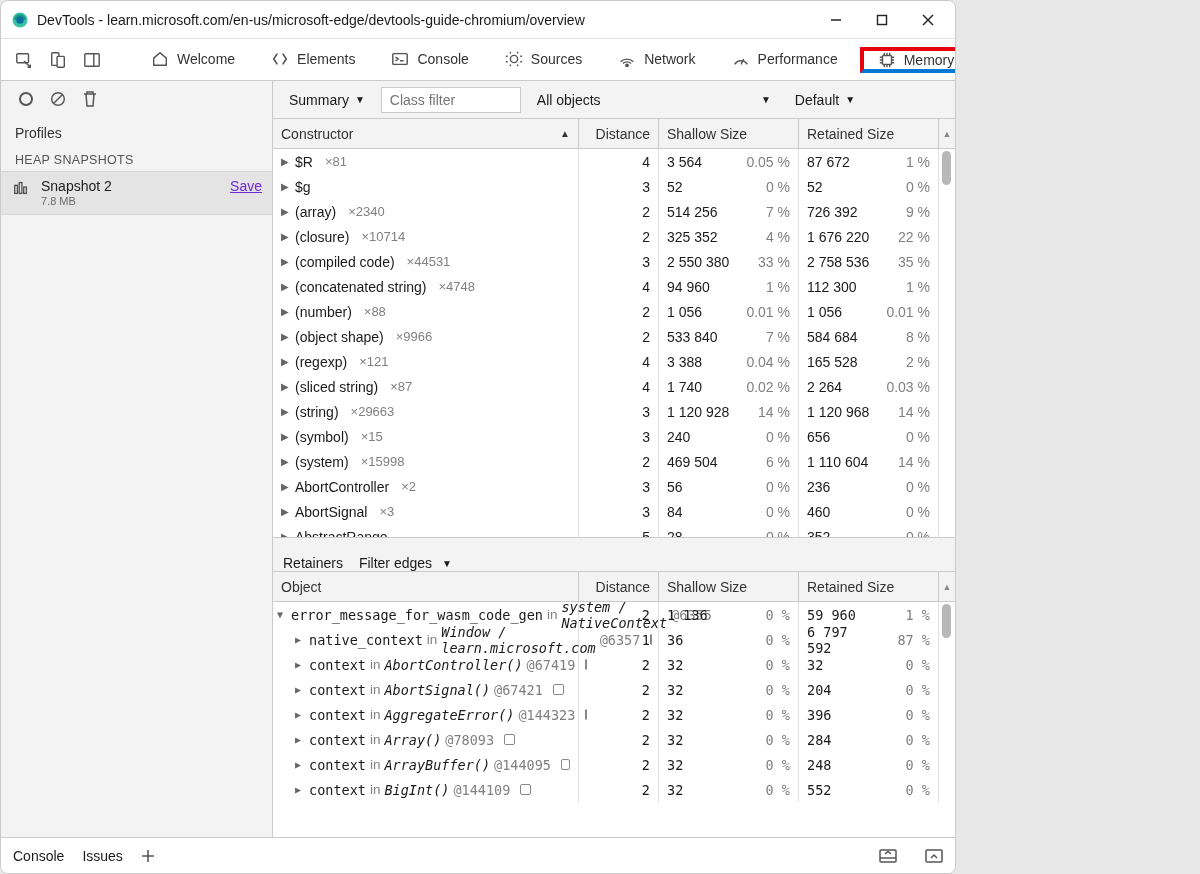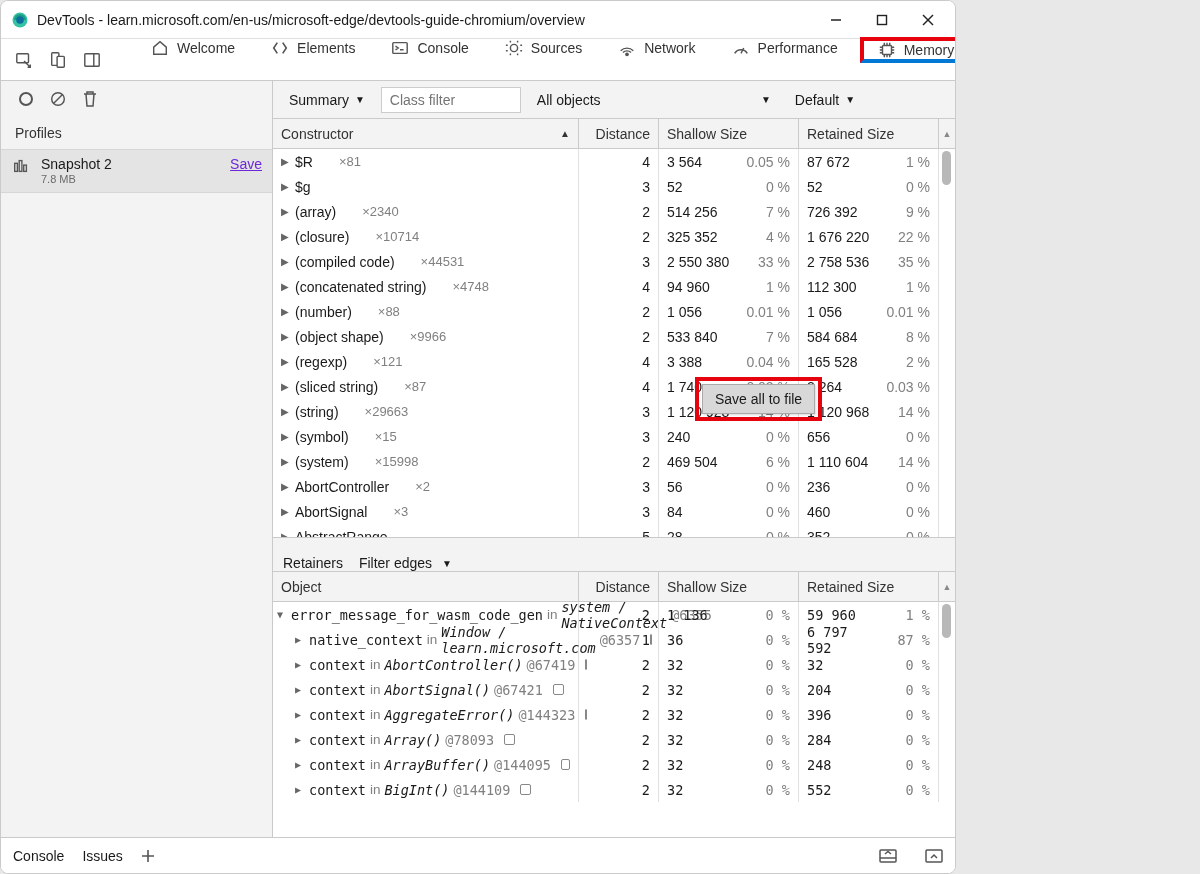--- a/index.html
+++ b/index.html
@@ -17,21 +17,21 @@
   }
   *{box-sizing:border-box}
   html,body{margin:0;padding:0;height:100%;font-family:"Segoe UI",Arial,sans-serif;font-size:13px;color:var(--text);background:#e8e8e8}
   .window{width:956px;height:874px;background:var(--bg);border:1px solid var(--border);border-radius:8px;overflow:hidden;display:flex;flex-direction:column}
   
   .titlebar{height:38px;display:flex;align-items:center;padding:0 4px 0 10px;background:#fff;border-bottom:1px solid var(--light-border)}
   .titlebar .favicon{width:18px;height:18px;margin-right:8px;display:flex;align-items:center;justify-content:center}
   .titlebar .title{flex:1;font-size:14px}
   .winbtn{width:46px;height:38px;display:flex;align-items:center;justify-content:center;color:#222}
   
-  .toolbar{height:42px;display:flex;align-items:flex-start;border-bottom:1px solid var(--border);background:#fff;gap:8px;padding-left:6px;padding-right:6px}
+  .toolbar{height:42px;display:flex;align-items:center;border-bottom:1px solid var(--border);background:#fff;gap:8px;padding-left:6px;padding-right:6px}
   .tb-group{display:flex;align-items:center}
   .tb-icon{width:34px;height:42px;display:flex;align-items:center;justify-content:center;color:#555}
   .tb-sep{width:1px;height:24px;background:var(--light-border);margin:0 6px;align-self:center}
   .tab{display:flex;align-items:center;gap:8px;padding:0 14px;font-size:14px;color:#333;border-bottom:2px solid transparent;cursor:pointer;white-space:nowrap}
   .tab.active{border-bottom-color:var(--accent)}
   .tab svg,.tab .ico{width:18px;height:18px;color:#555;flex-shrink:0}
   .tb-spacer{flex:1}
   .memory-hl{border:4px solid var(--highlight);margin:-2px 0}
   
   .body{flex:1;display:flex;min-height:0}
@@ -64,21 +64,21 @@
   .col-ret{width:140px}
   .col-sb{width:16px}
   .sort-ind{margin-left:6px;font-size:10px}
   .tbody{flex:1;overflow:hidden;position:relative;font-size:14px}
   .row{display:flex;height:25px;align-items:center;border-bottom:0px solid transparent}
   .cell{padding:0 8px;display:flex;align-items:center;border-right:1px solid var(--light-border);height:100%}
   .cell:last-child{border-right:none}
   .cell.col-cons{gap:4px}
   .expander{width:10px;color:#666;font-size:10px;flex-shrink:0}
   .cons-name{white-space:nowrap}
-  .cons-count{color:var(--grey-text);margin-left:22px;font-size:13px}
+  .cons-count{color:var(--grey-text);margin-left:8px;font-size:13px}
   .num{flex:1;text-align:left;font-variant-numeric:tabular-nums}
   .pct{width:50px;text-align:right;color:var(--grey-text);margin-left:4px;font-variant-numeric:tabular-nums}
   .cell.col-dist{justify-content:flex-end}
   
   .ctx-hl{position:absolute;border:4px solid var(--highlight);padding:3px;background:transparent}
   .ctx-menu{background:#d8d8d8;border:1px solid #aaa;padding:6px 12px;font-size:14px;white-space:nowrap;box-shadow:1px 1px 2px rgba(0,0,0,.15)}
   
   .retainers{border-top:1px solid var(--border);display:flex;flex-direction:column;height:300px}
   .ret-bar{height:34px;background:var(--panel-bg);display:flex;align-items:flex-end;gap:16px;padding:0 10px;font-size:14px;border-bottom:1px solid var(--border)}
   .ret-body{flex:1;overflow:hidden;font-family:Consolas,Menlo,monospace;font-size:13.5px}
@@ -239,20 +239,21 @@
               <line x1="5" y1="15" x2="15" y2="5"></line>
             </svg>
           </div>
         <div class="act">
             <svg width="16" height="18" viewBox="0 0 16 18" fill="none" stroke="#555" stroke-width="1.5">
               <path d="M2 4 H14 M5 4 V2 H11 V4 M4 4 L5 16 H11 L12 4"></path>
             </svg>
           </div>
       </div>
       <div class="side-hdr">Profiles</div>
+      <div class="side-sub">HEAP SNAPSHOTS</div>
       <div class="snap-item">
         <div class="snap-icon">
             <svg width="18" height="18" viewBox="0 0 20 20" fill="none" stroke="#555" stroke-width="1.5">
               <rect x="3" y="7" width="3" height="9"></rect>
               <rect x="8" y="4" width="3" height="12"></rect>
               <rect x="13" y="9" width="3" height="7"></rect>
             </svg>
           </div>
         <div class="snap-body">
           <div class="snap-title">Snapshot 2</div>
@@ -563,23 +564,20 @@
                 <span class="num">28</span>
                 <span class="pct">0 %</span>
               </div>
               <div class="cell col-ret">
                 <span class="num">352</span>
                 <span class="pct">0 %</span>
               </div>
               <div class="cell col-sb"></div>
             </div>
 
-        <div class="ctx-hl" style="left:422px;top:228px;">
-            <div class="ctx-menu">Save all to file</div>
-          </div>
             <div class="sb-track" style="position:absolute;right:0;top:0;bottom:0">
             <div class="sb-thumb" style="top:2px;height:34px"></div>
           </div>
           </div>
       </div>
 
       <div class="retainers">
         <div class="ret-bar">
           <span>Retainers</span>
           <div class="dropdown" style="padding:0">

